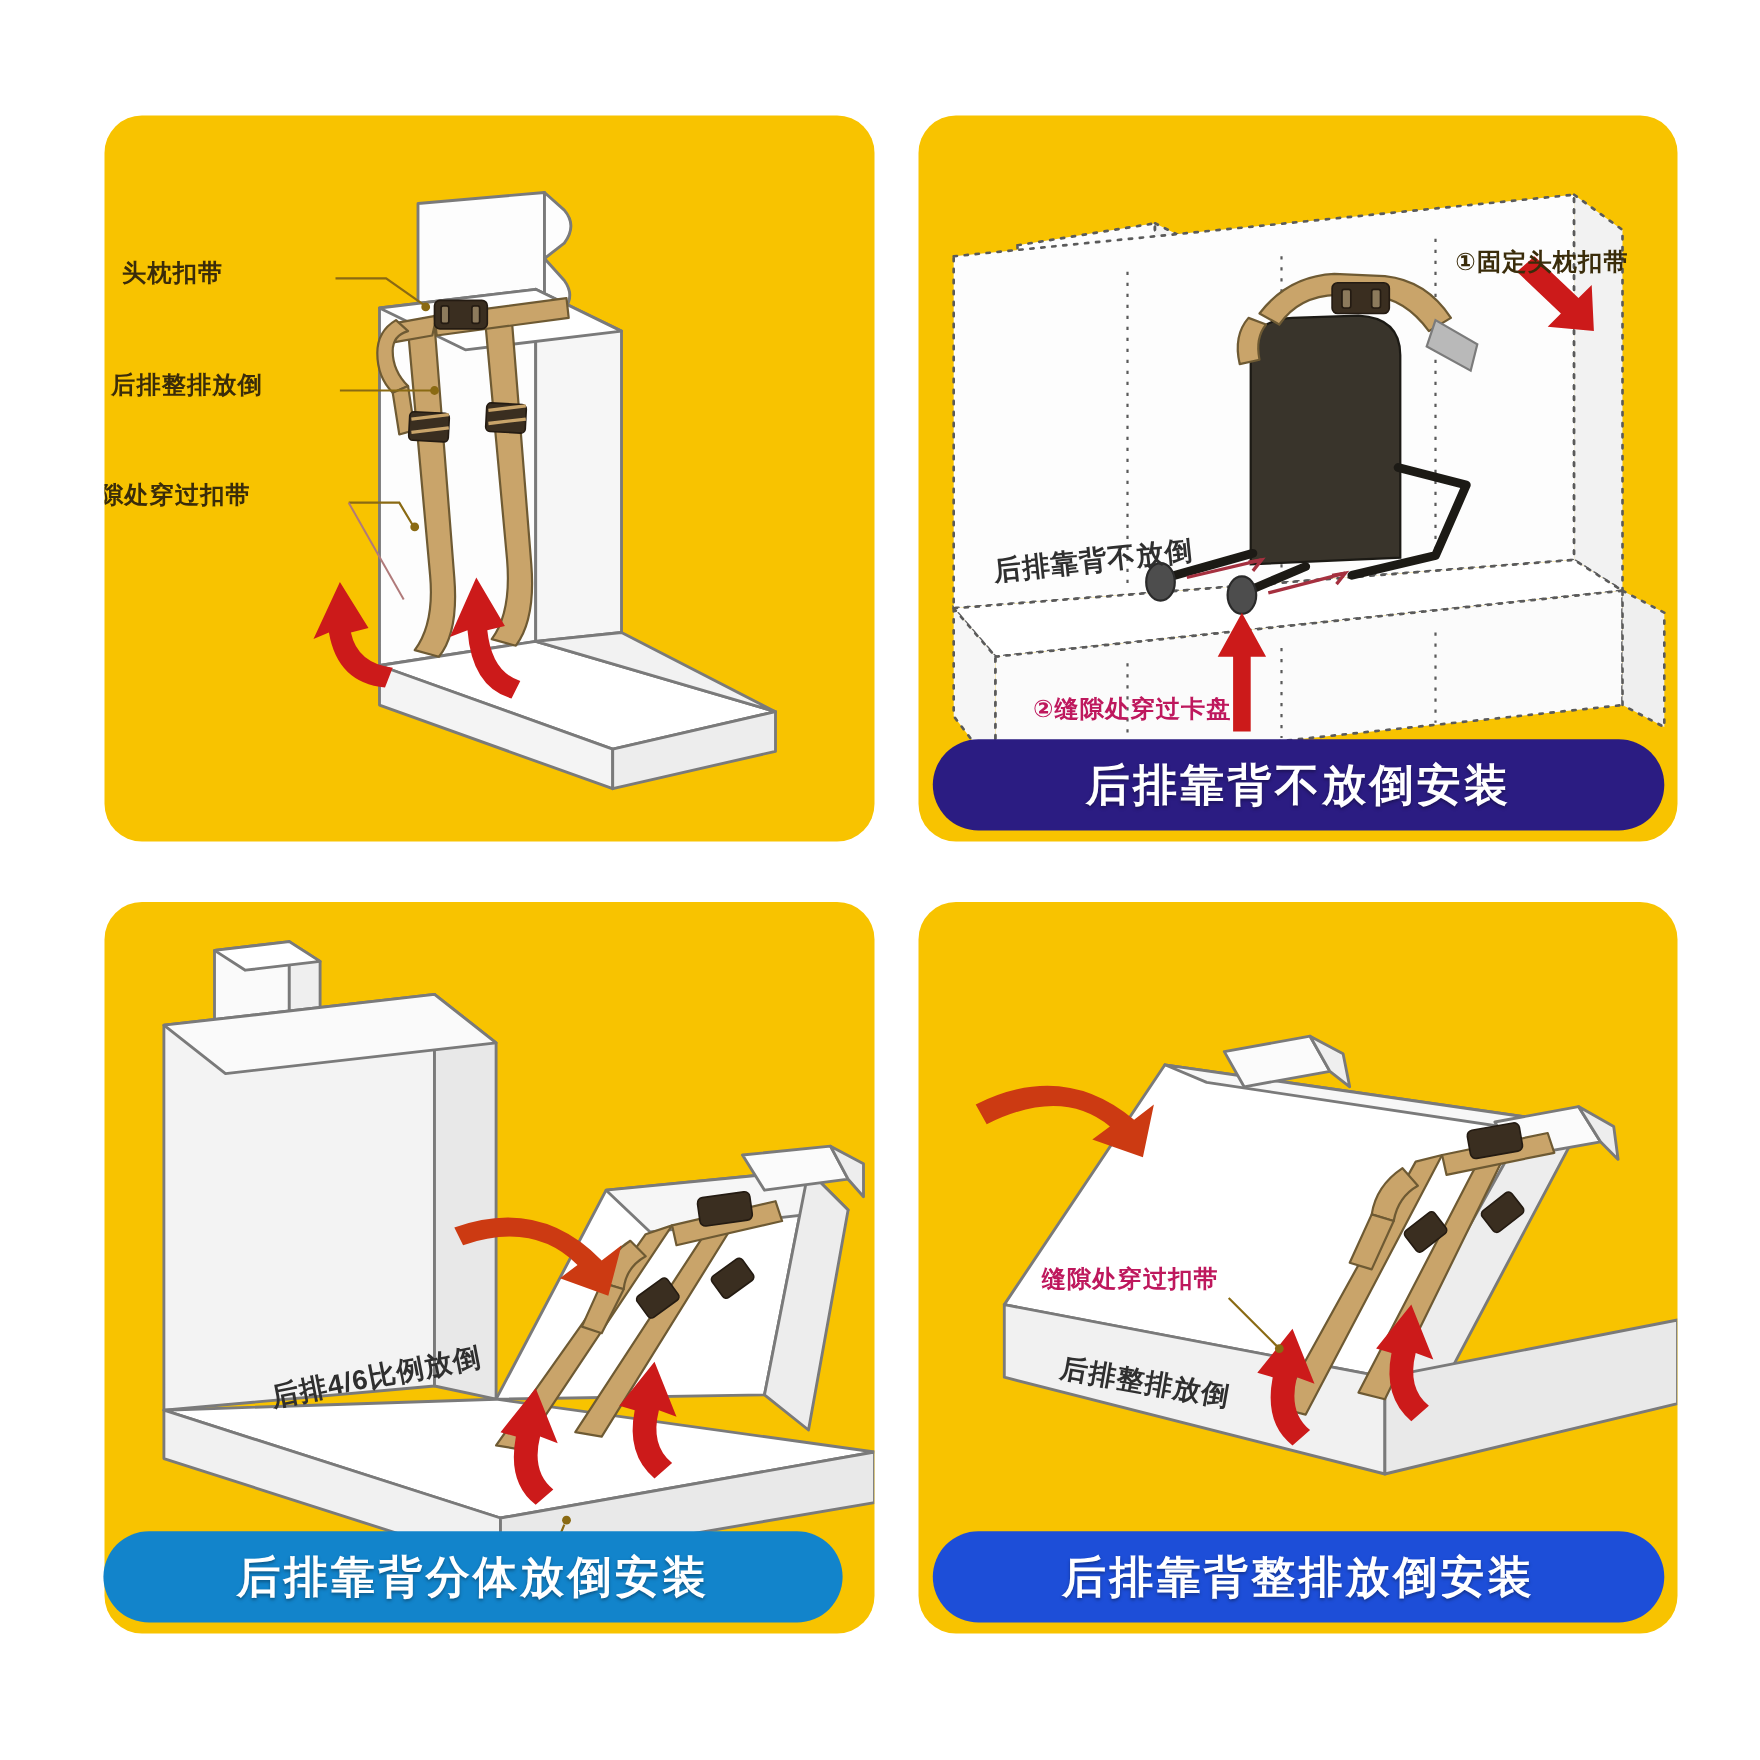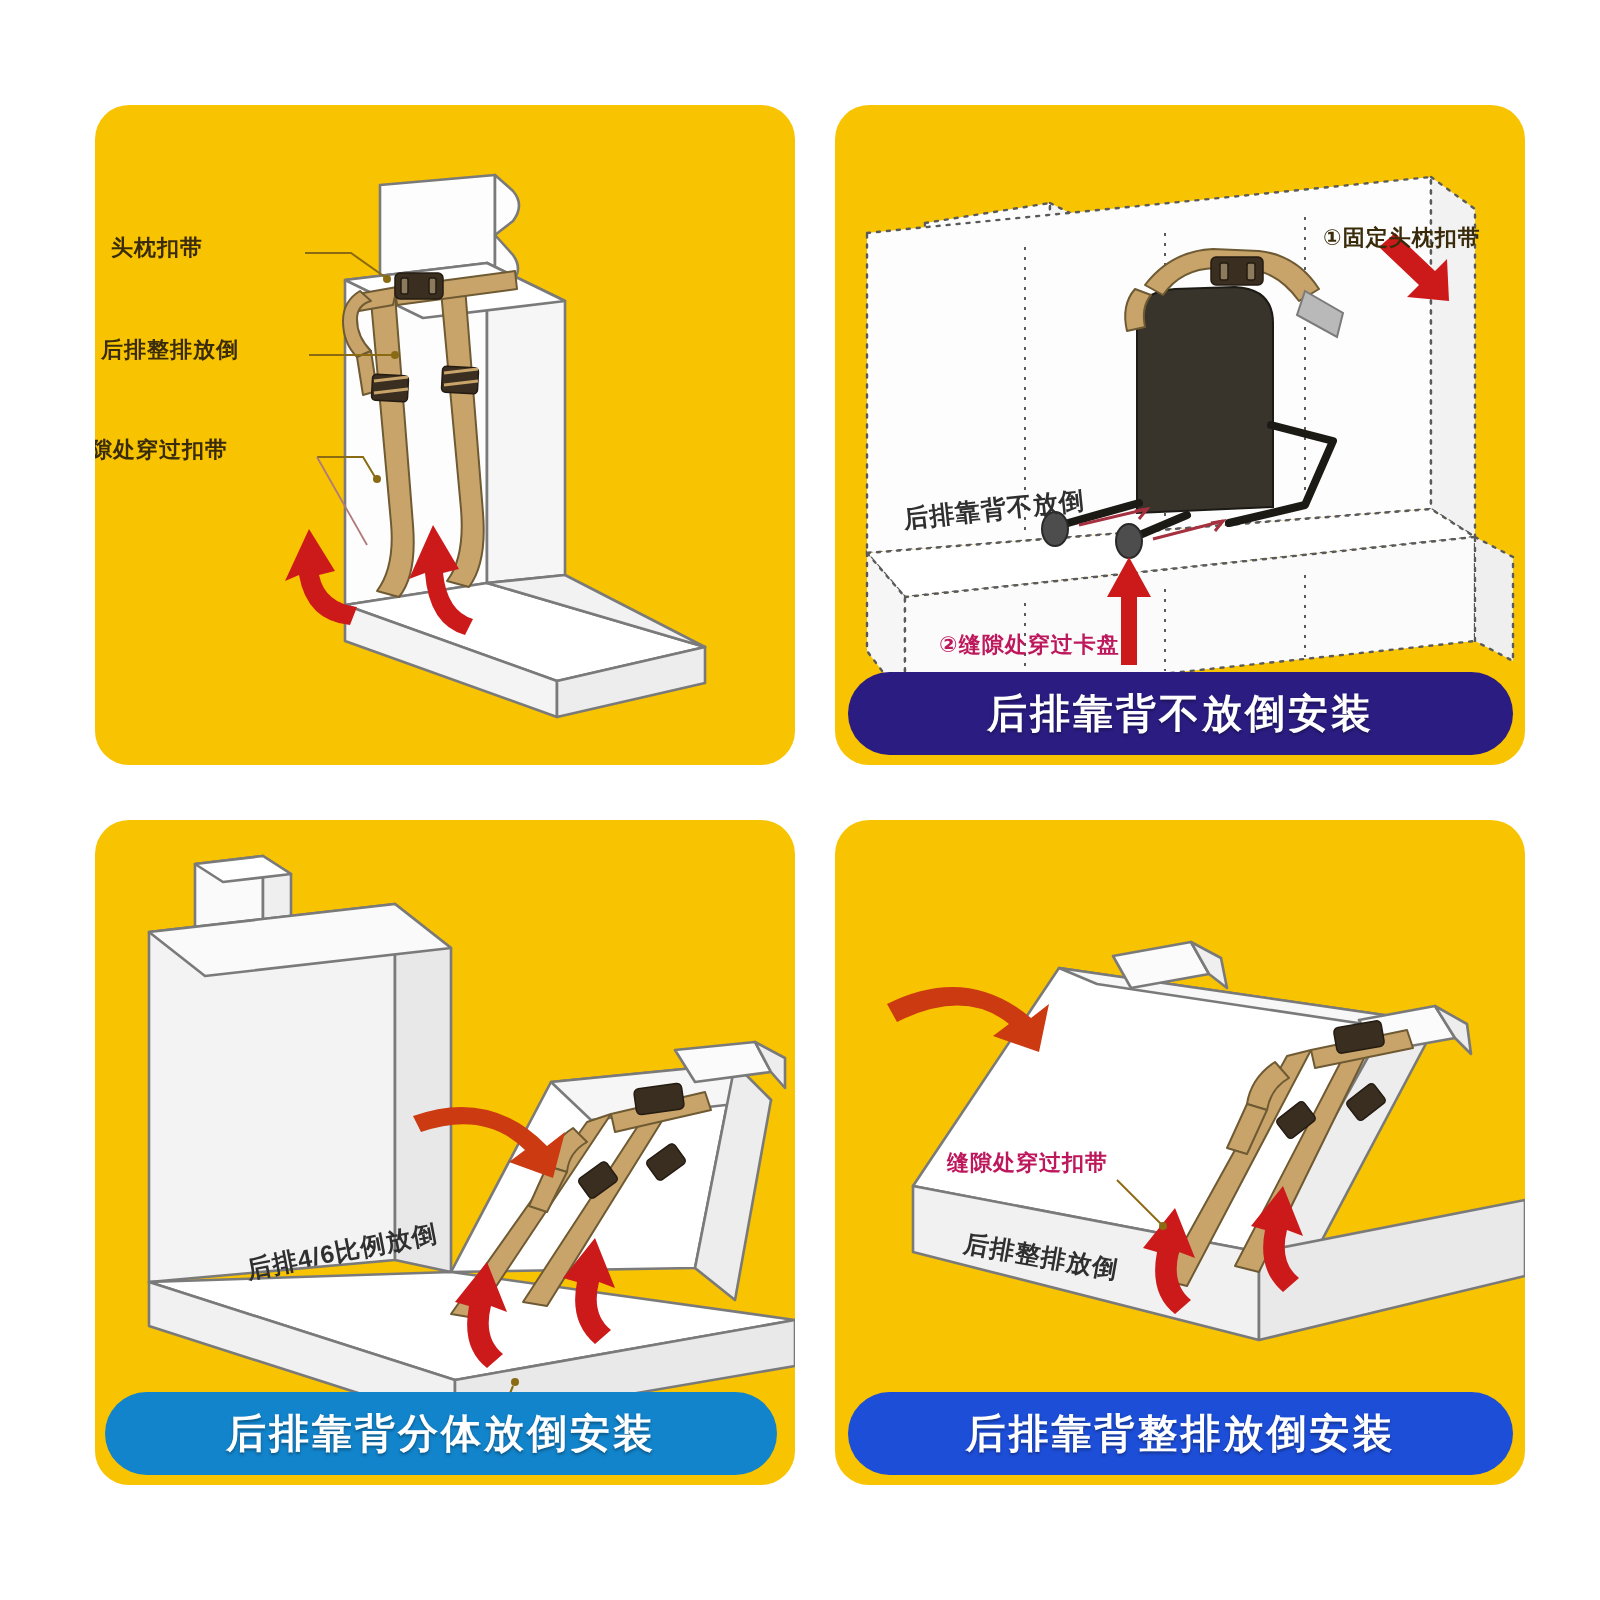--- a/index.html
+++ b/index.html
@@ -8,21 +8,21 @@
   .panel{position:absolute;border-radius:34px;background:#F8C300;overflow:hidden;}
   .p1{left:95px;top:105px;width:700px;height:660px;}
   .p2{left:835px;top:105px;width:690px;height:660px;}
   .p3{left:95px;top:820px;width:700px;height:665px;}
   .p4{left:835px;top:820px;width:690px;height:665px;}
   .art{position:absolute;inset:0;}
   .art svg{display:block;width:100%;height:100%;}
   .banner{position:absolute;border-radius:46px;display:flex;align-items:center;justify-content:center;}
   .b1{left:110px;top:672px;width:672px;height:83px;background:#E7214F;}
   .b2{left:848px;top:672px;width:665px;height:83px;background:#2B1C82;}
-  .b3{left:105px;top:1392px;width:672px;height:83px;background:#1284CB;}
+  .b3{left:94px;top:1392px;width:672px;height:83px;background:#1284CB;}
   .b4{left:848px;top:1392px;width:665px;height:83px;background:#1d4ed8;}
   .banner span{
     color:#ffffff;font-size:40px;font-weight:bold;letter-spacing:3px;
     text-shadow:0 2px 3px rgba(0,0,0,.35);
     font-family:"Liberation Sans","DejaVu Sans",sans-serif;
   }
   .lbl{position:absolute;font-size:22px;font-weight:bold;color:#3a2c0a;white-space:nowrap;
        font-family:"Liberation Sans","DejaVu Sans",sans-serif;letter-spacing:1px;}
   .lbl-dark{color:#be185d;}
   .lbl-seat{position:absolute;font-size:25px;font-weight:bold;color:#2f2f2f;white-space:nowrap;

